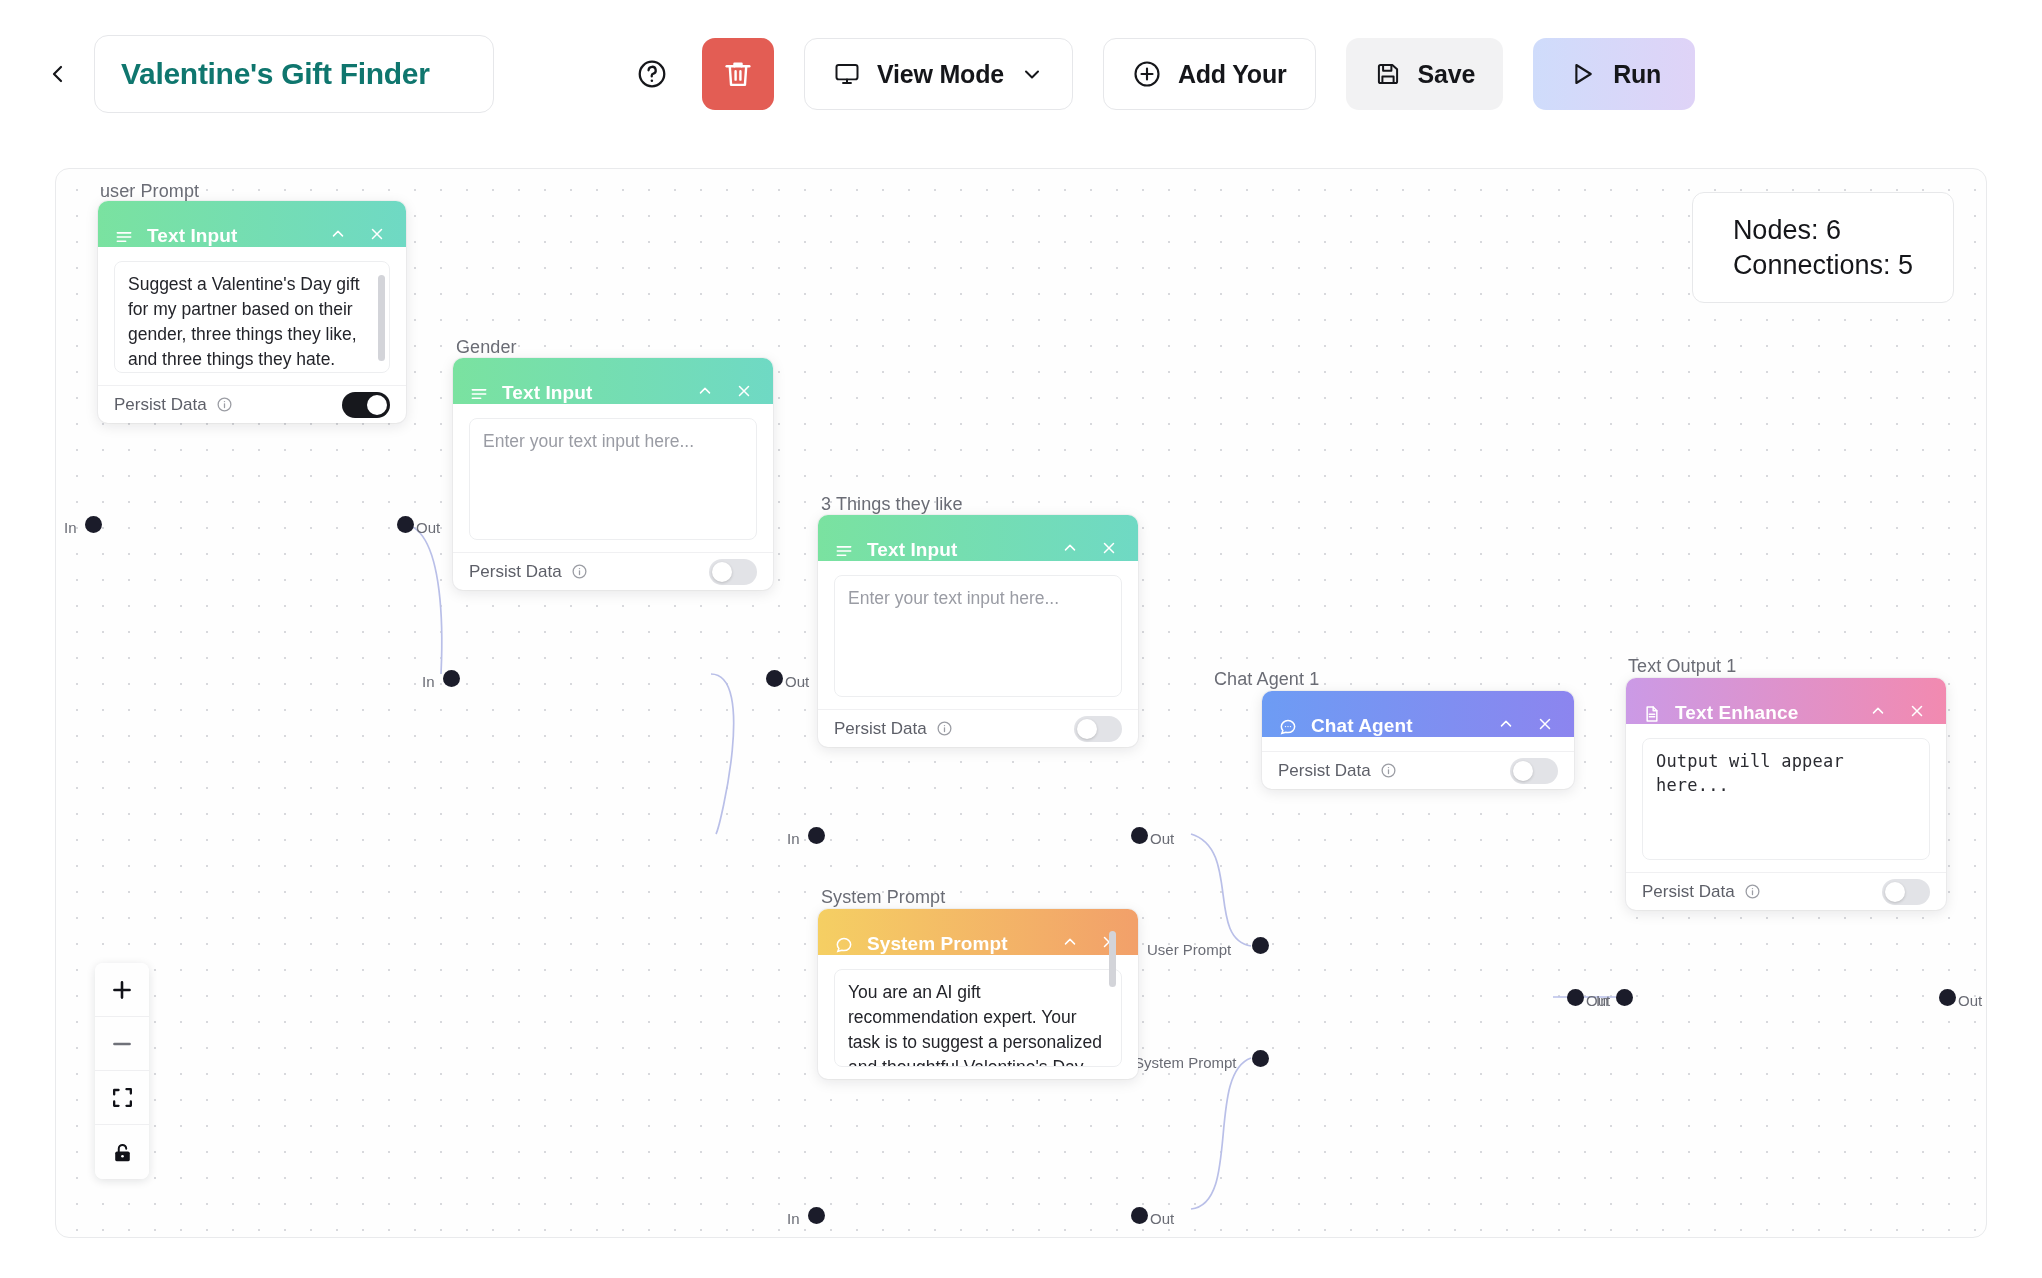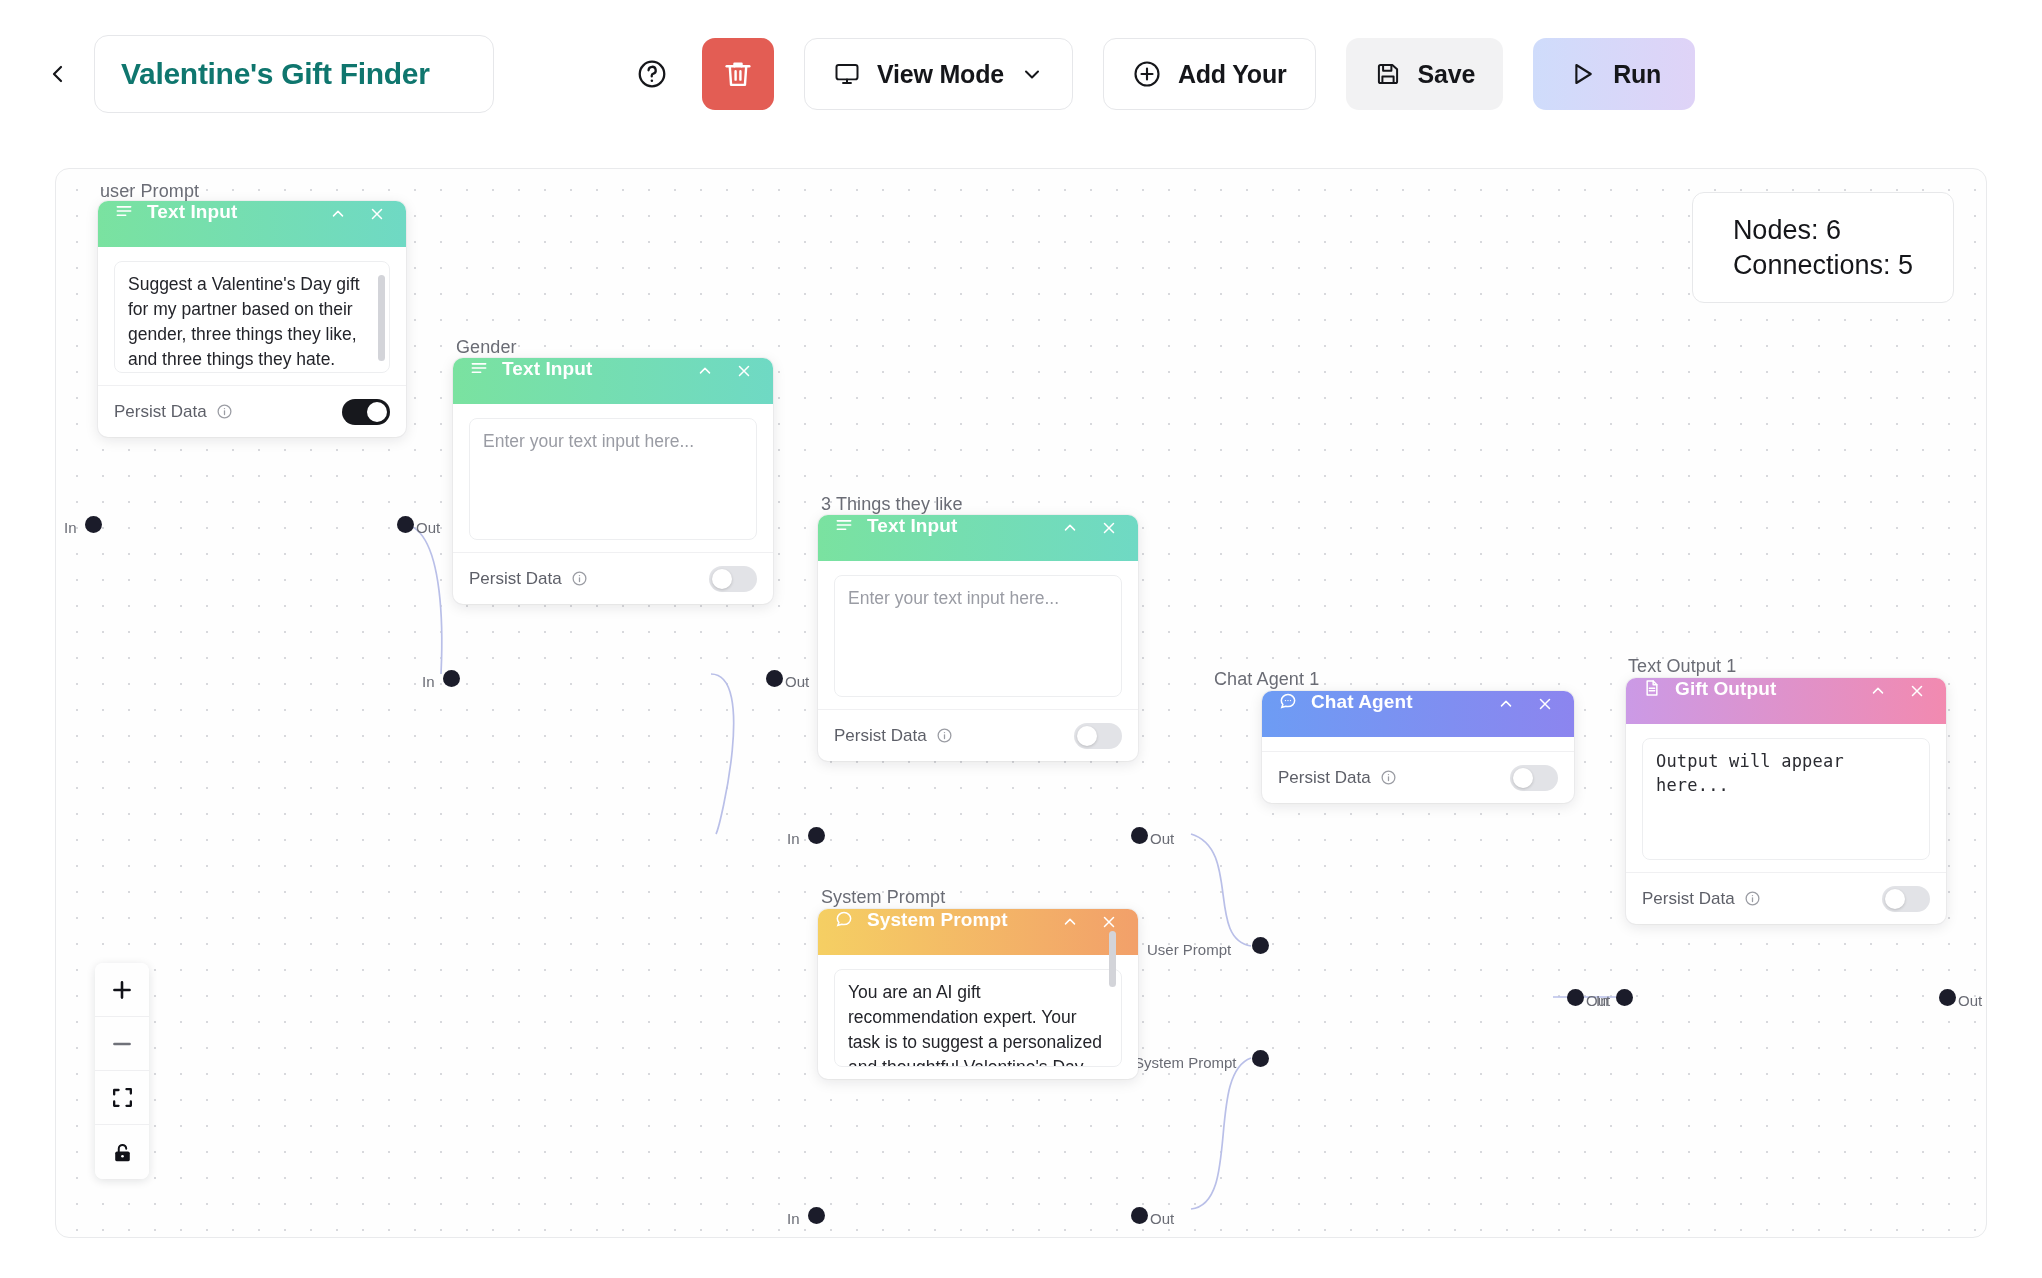--- a/index.html
+++ b/index.html
@@ -100,21 +100,21 @@
 
   .node {
     position: absolute;
     background: #ffffff;
     border-radius: 10px;
     box-shadow: 0 3px 14px rgba(20,22,30,0.10), 0 0 0 1px rgba(20,22,30,0.035);
     overflow: hidden;
   }
   .nhead {
     height: 46px;
-    display: flex; align-items: flex-start;
+    display: flex; align-items: flex-end;
     padding: 0 16px;
     gap: 13px;
   }
   .nhead .htitle {
     font-size: 19px; font-weight: 700; color: #fff;
     letter-spacing: 0.1px; flex: 1;
   }
   .nhead .hact {
     width: 26px; height: 26px;
     display: flex; align-items: center; justify-content: center;
@@ -138,21 +138,21 @@
   }
   .ta.ph { color: #9a9ca4; }
   .ta.mono { font-family: "DejaVu Sans Mono", monospace; font-size: 17px; color: #2a2b31; letter-spacing: 0.2px; }
   .sbar {
     position: absolute; right: 5px; top: 8px;
     width: 7px; border-radius: 4px;
     background: #d3d4d9;
   }
   .nfoot {
     border-top: 1.3px solid #f0f0f2;
-    height: 52px;
+    height: 38px;
     display: flex; align-items: center;
     padding: 4px 16px;
     gap: 9px;
   }
   .nfoot .plab { font-size: 17px; color: #5d5f68; }
   .toggle {
     margin-left: auto;
     width: 48px; height: 26px;
     border-radius: 14px;
     background: #e2e3e7;
@@ -483,21 +483,21 @@
   <div class="plabel" style="left:1530px; top:823px;">Out</div>
 
   <div class="nlabel" style="left:1572px; top:487px;">Text Output 1</div>
   <div class="node" style="left:1570px; top:509px; width:320px;">
     <div class="nhead hd-pink">
       <svg width="20" height="20" viewBox="0 0 24 24" fill="none" stroke="#fff" stroke-width="1.8" stroke-linecap="round" stroke-linejoin="round">
         <path d="M6.2 3.6h7.2l4.4 4.4v12.4H6.2z"></path>
           <path d="M13.4 3.6V8h4.4"></path>
           <path d="M8.8 12.2h6.4M8.8 15.4h6.4"></path>
       </svg>
-      <span class="htitle">Gift Output</span>
+      <span class="htitle">Text Enhance</span>
       <span class="hact">
         <svg width="18" height="18" viewBox="0 0 24 24" fill="none" stroke="#fff" stroke-width="2" stroke-linecap="round" stroke-linejoin="round">
             <polyline points="6 14.5 12 8.5 18 14.5"></polyline>
           </svg>
       </span>
       <span class="hact">
         <svg width="18" height="18" viewBox="0 0 24 24" fill="none" stroke="#fff" stroke-width="2" stroke-linecap="round">
             <path d="M6 6l12 12M18 6L6 18"></path>
           </svg>
       </span>

